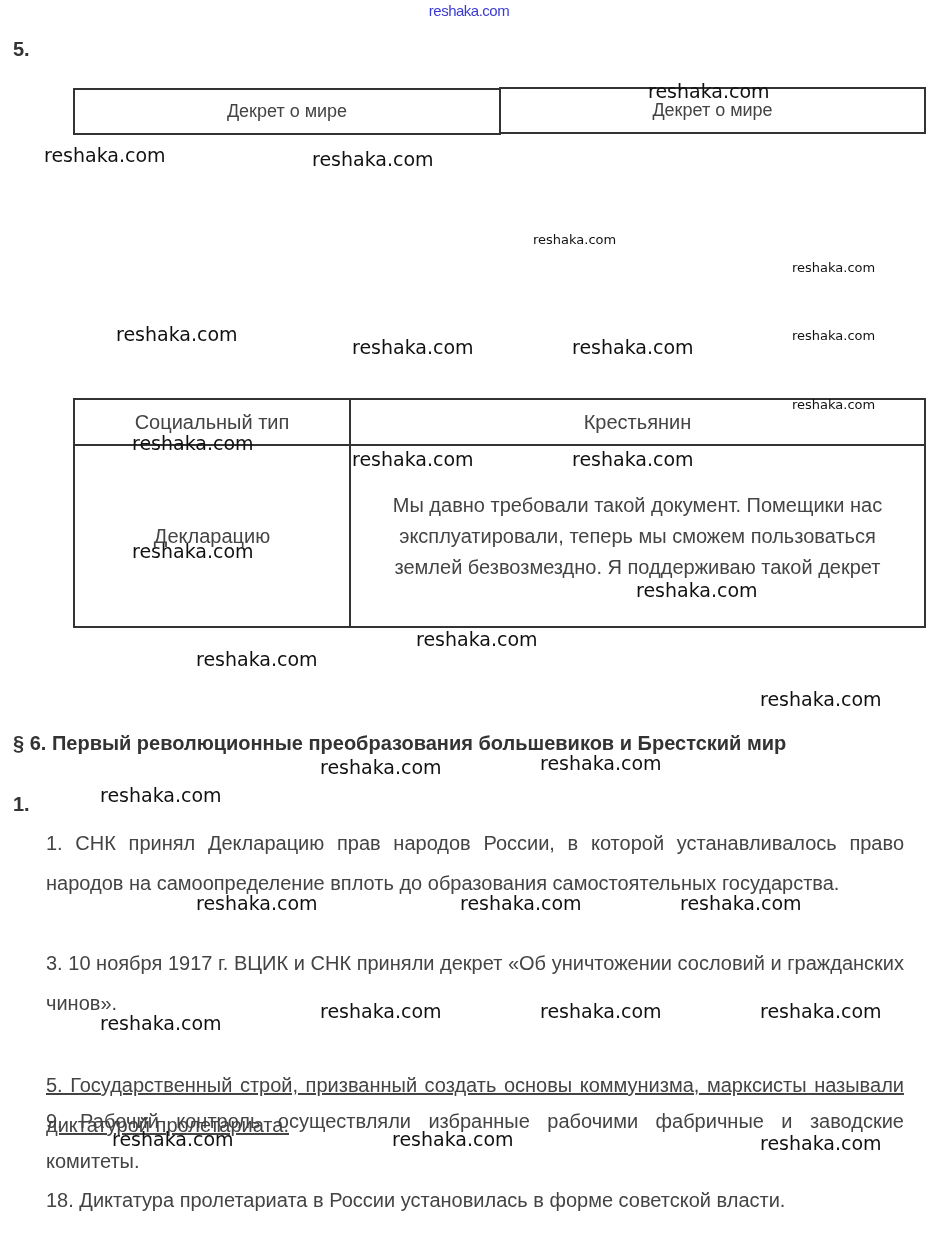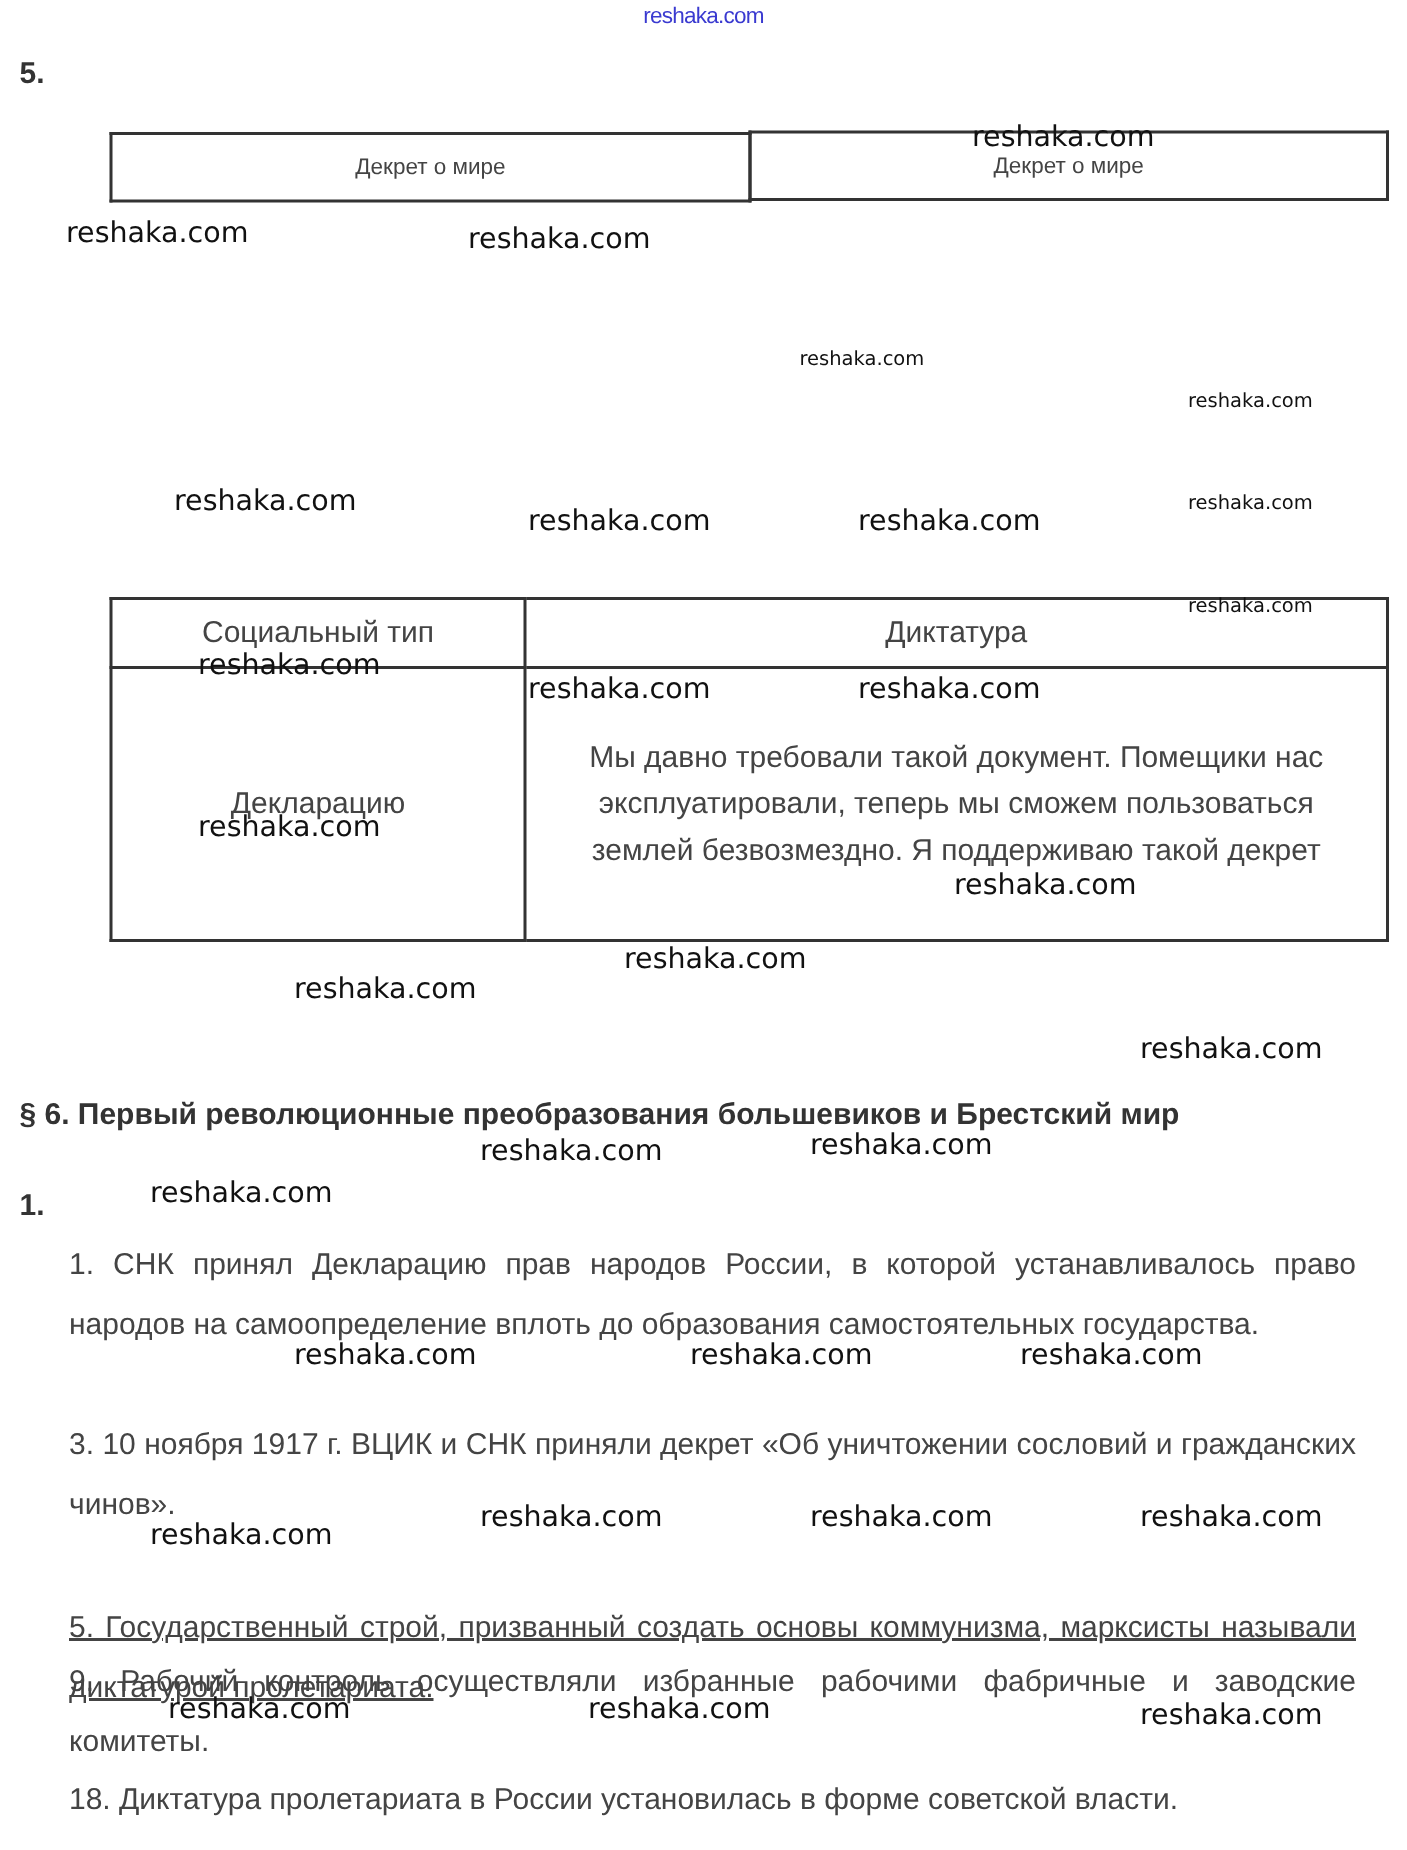--- a/index.html
+++ b/index.html
@@ -3,21 +3,21 @@
 <meta charset="utf-8">
 <style>
   html, body { margin: 0; padding: 0; background: #ffffff; }
   body { width: 938px; height: 1233px; position: relative; overflow: hidden; font-family: "Liberation Sans", sans-serif; color: #333; }
   .top-wm { position: absolute; top: 2px; left: 0; width: 938px; text-align: center; font-family: "Liberation Sans", sans-serif; font-size: 15px; color: #3a3ad0; letter-spacing: -0.5px; }
   .num { position: absolute; font-family: "Liberation Sans", sans-serif; font-weight: bold; font-size: 20px; color: #333; }
   table.t { position: absolute; border-collapse: collapse; font-family: "Liberation Sans", sans-serif; color: #444; }
   table.t td { border: 2px solid #333; text-align: center; vertical-align: middle; padding: 0 12px; }
   .t1a { left: 73px; top: 88px; width: 428px; }
   .t1b { left: 499px; top: 87px; width: 427px; }
-  .t1 td.h { height: 43px; font-size: 15px; border-radius: 17px; }
+  .t1 td.h { height: 43px; font-size: 18px; border-radius: 17px; }
   .t1 td.b { height: 224px; font-size: 20px; line-height: 30.5px; }
   .t2 { left: 73px; top: 398px; width: 853px; }
   .t2 td.h { height: 44px; font-size: 20px; }
   .t2 td.b { height: 180px; font-size: 20px; line-height: 31px; }
   .t2 td.c1 { width: 250px; }
   .section { position: absolute; left: 13px; top: 732px; font-weight: bold; font-size: 20px; color: #333; white-space: nowrap; }
   .para { position: absolute; left: 46px; width: 858px; font-size: 20px; line-height: 40px; color: #444; text-align: justify; text-align-last: left; }
   .wm { position: absolute; font-family: "DejaVu Sans", sans-serif; font-size: 19px; color: #111; white-space: nowrap; }
   .wm.sm { font-size: 13px; }
 </style>
@@ -40,21 +40,21 @@
       <tr>
         <td class="h">Декрет о мире</td>
       </tr>
 </tbody>
   </table>
 
 <table class="t t2">
   <tbody>
       <tr>
     <td class="h c1">Социальный тип</td>
-    <td class="h">Диктатура</td>
+    <td class="h">Крестьянин</td>
   </tr>
   <tr>
     <td class="b c1">Декларацию</td>
     <td class="b">Мы давно требовали такой документ. Помещики нас эксплуатировали, теперь мы сможем пользоваться землей безвозмездно. Я поддерживаю такой декрет</td>
   </tr>
 </tbody>
   </table>
 
 <div class="section">§ 6. Первый революционные преобразования большевиков и Брестский мир</div>
 

